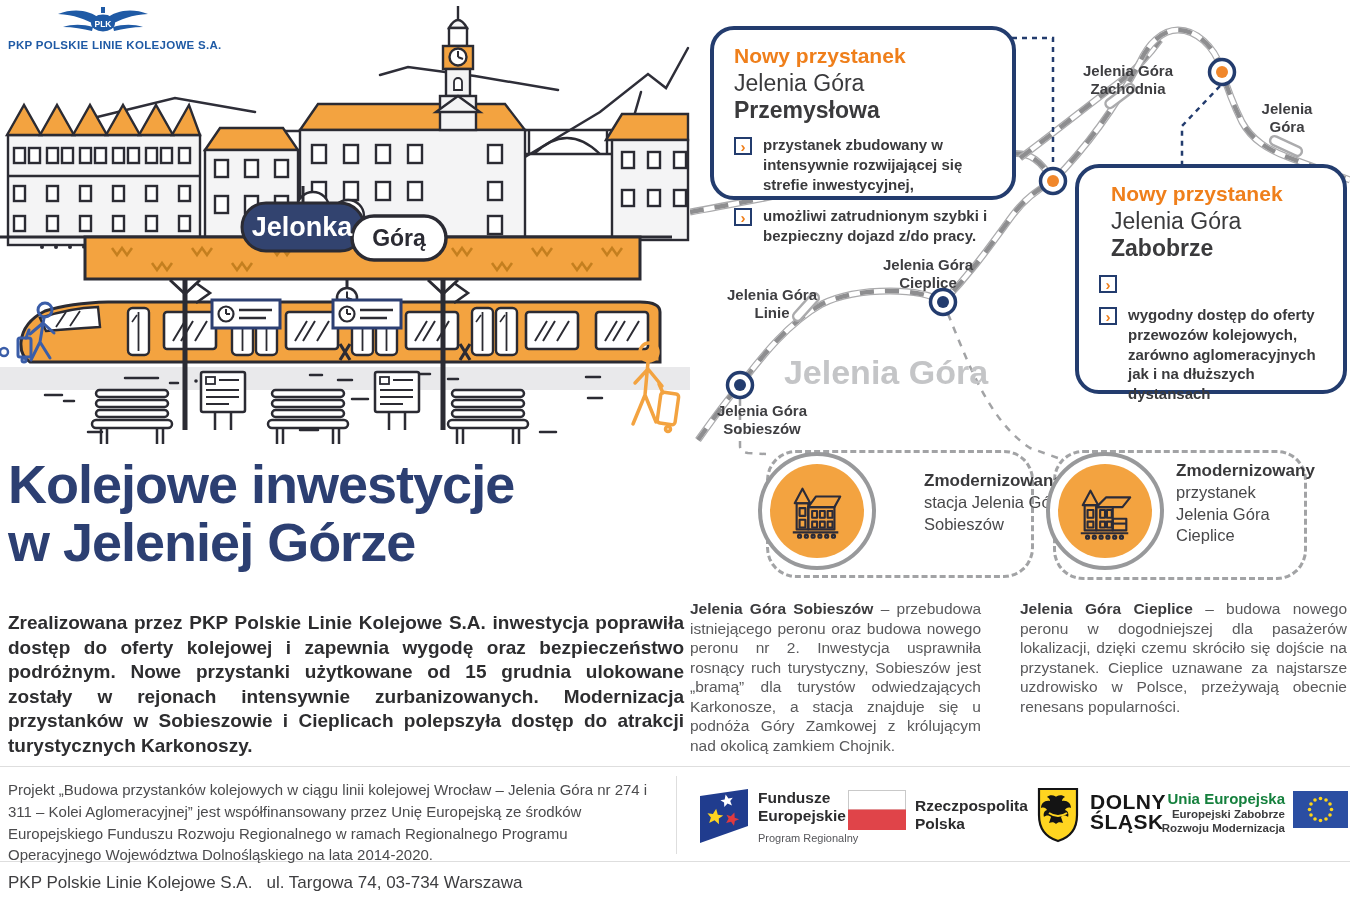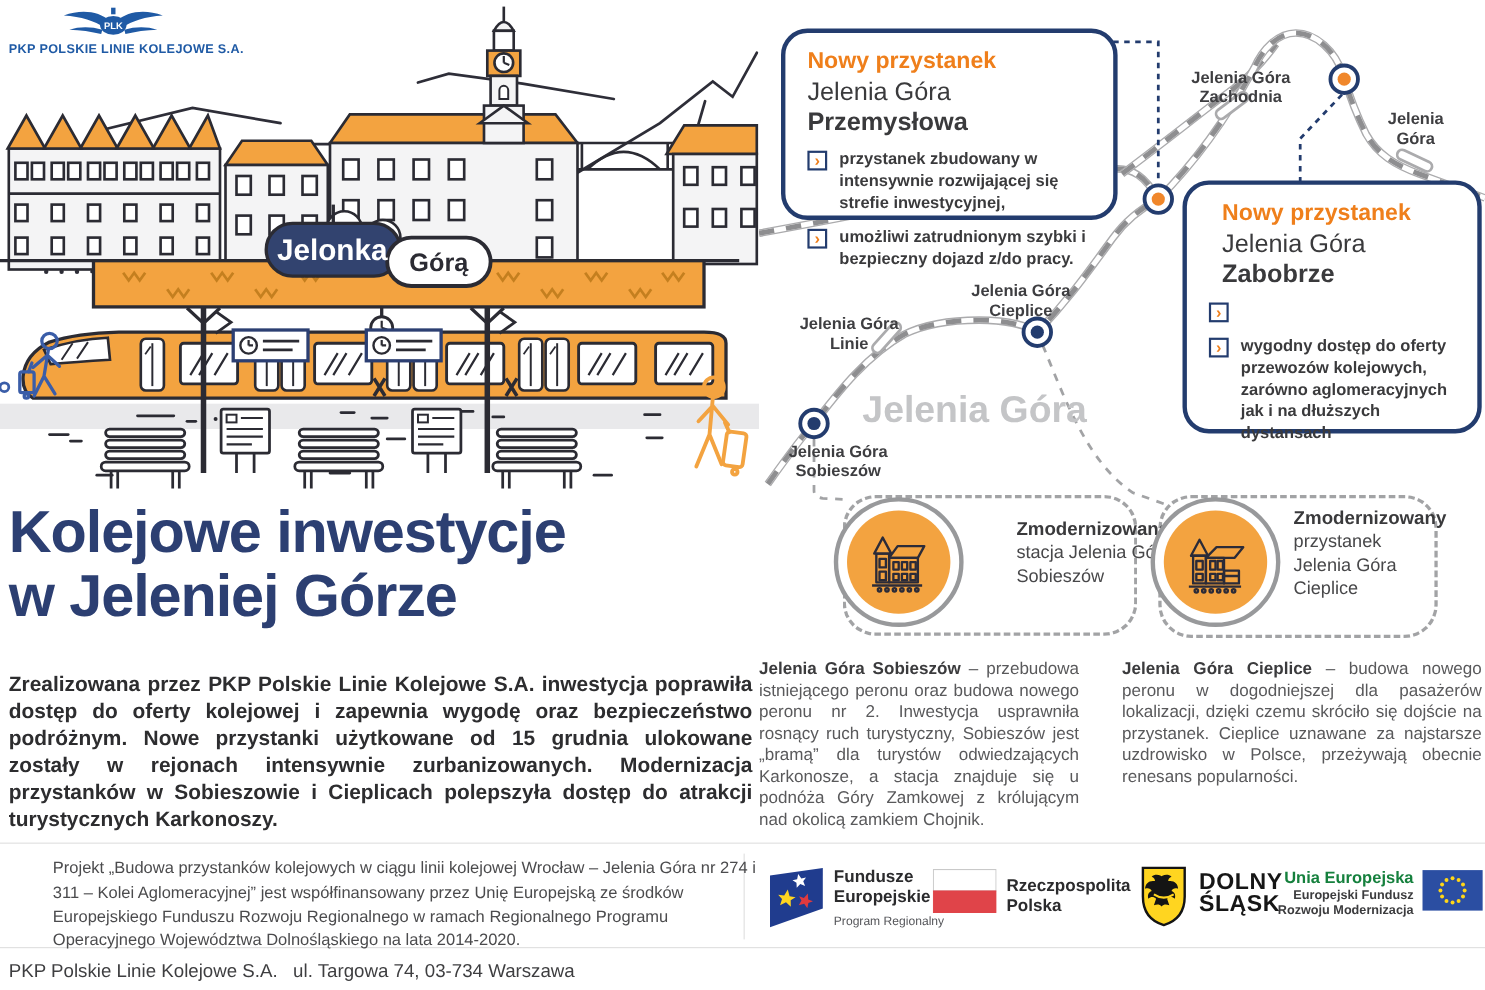--- a/index.html
+++ b/index.html
@@ -5,21 +5,21 @@
   html,body{margin:0;padding:0;background:#fff;}
   body{font-family:"Liberation Sans", sans-serif;color:#2d2d2f;}
   .stage{position:relative;width:1350px;height:900px;background:#fff;overflow:hidden;}
   .abs{position:absolute;}
   svg{display:block;font-family:inherit;}
 
   
   .logo-text{font-size:11.5px;font-weight:bold;color:#1F5AA5;letter-spacing:.3px;margin-top:3px;white-space:nowrap;}
   .headline{left:8px;top:456px;width:670px;font-size:54px;font-weight:bold;color:#2C3F72;line-height:1.07;letter-spacing:-1px;z-index:2;}
   .intro{left:8px;top:611px;width:676px;font-size:19px;font-weight:bold;color:#2D2D2F;line-height:1.29;text-align:justify;z-index:2;}
-  .note{left:8px;top:779px;width:650px;font-size:15px;color:#4B4B4D;line-height:1.45;z-index:2;margin-left:40px;}
+  .note{left:8px;top:779px;width:650px;font-size:15px;color:#4B4B4D;line-height:1.45;z-index:2;}
   .hdiv{height:1px;background:#DEDEDE;z-index:1;}
   .vdiv{width:1px;background:#DEDEDE;z-index:1;}
   .addr{left:8px;top:873px;font-size:17px;color:#3E3E40;z-index:2;white-space:nowrap;}
   .sites{left:585px;top:873px;width:765px;font-size:17px;color:#3E3E40;z-index:2;white-space:nowrap;}
   .sites .sep{margin:0 9px;color:#3E3E40;}
 
   
   .map{left:690px;top:0;width:660px;height:780px;z-index:1;}
   .rail-casing{fill:none;stroke:#ABABAD;stroke-width:7;}
   .rail-fill{fill:none;stroke:#fff;stroke-width:4.5;}
@@ -557,21 +557,21 @@
       <path d="M23,13 c-2,-4 -8,-5 -11,-2 c2,1 3,2 3,4 c-5,-1 -9,2 -9,7 c3,-1 5,0 6,2 c-3,1 -4,4 -3,7 c2,-2 5,-2 7,0 l-2,6 c3,-1 5,-1 7,1 c2,-2 4,-2 7,-1 l-2,-6 c2,-2 5,-2 7,0 c1,-3 0,-6 -3,-7 c1,-2 3,-3 6,-2 c0,-5 -4,-8 -9,-7 c0,-2 1,-3 3,-4 c-3,-3 -9,-2 -11,2 z" fill="#141414"></path>
       <path d="M14,27 q9,6 18,0" stroke="#FFD520" stroke-width="2" fill="none"></path>
     </svg>
   </div>
   <div class="abs ds-text" style="left:1090px;top:792px;z-index:2">
     <span>DOLNY</span><br><span>ŚLĄSK</span>
   </div>
 
   <div class="abs ue-text" style="left:1150px;top:790px;width:135px;z-index:2">
     <div class="t1">Unia Europejska</div>
-    <div class="t2"><span>Europejski Fundusz</span><br><span>Rozwoju Modernizacja</span></div>
+    <div class="t2"><span>Europejski Zabobrze</span><br><span>Rozwoju Modernizacja</span></div>
   </div>
   <div class="abs" style="left:1293px;top:791px;z-index:2">
     <svg width="55" height="37" viewBox="0 0 55 37">
       <rect width="55" height="37" fill="#2B4EA2"></rect>
       <g fill="#FFD617">
         <circle cx="27.5" cy="7.5" r="1.8"></circle>
           <circle cx="33" cy="9" r="1.8"></circle>
           <circle cx="37" cy="13" r="1.8"></circle>
         <circle cx="38.5" cy="18.5" r="1.8"></circle>
           <circle cx="37" cy="24" r="1.8"></circle>

